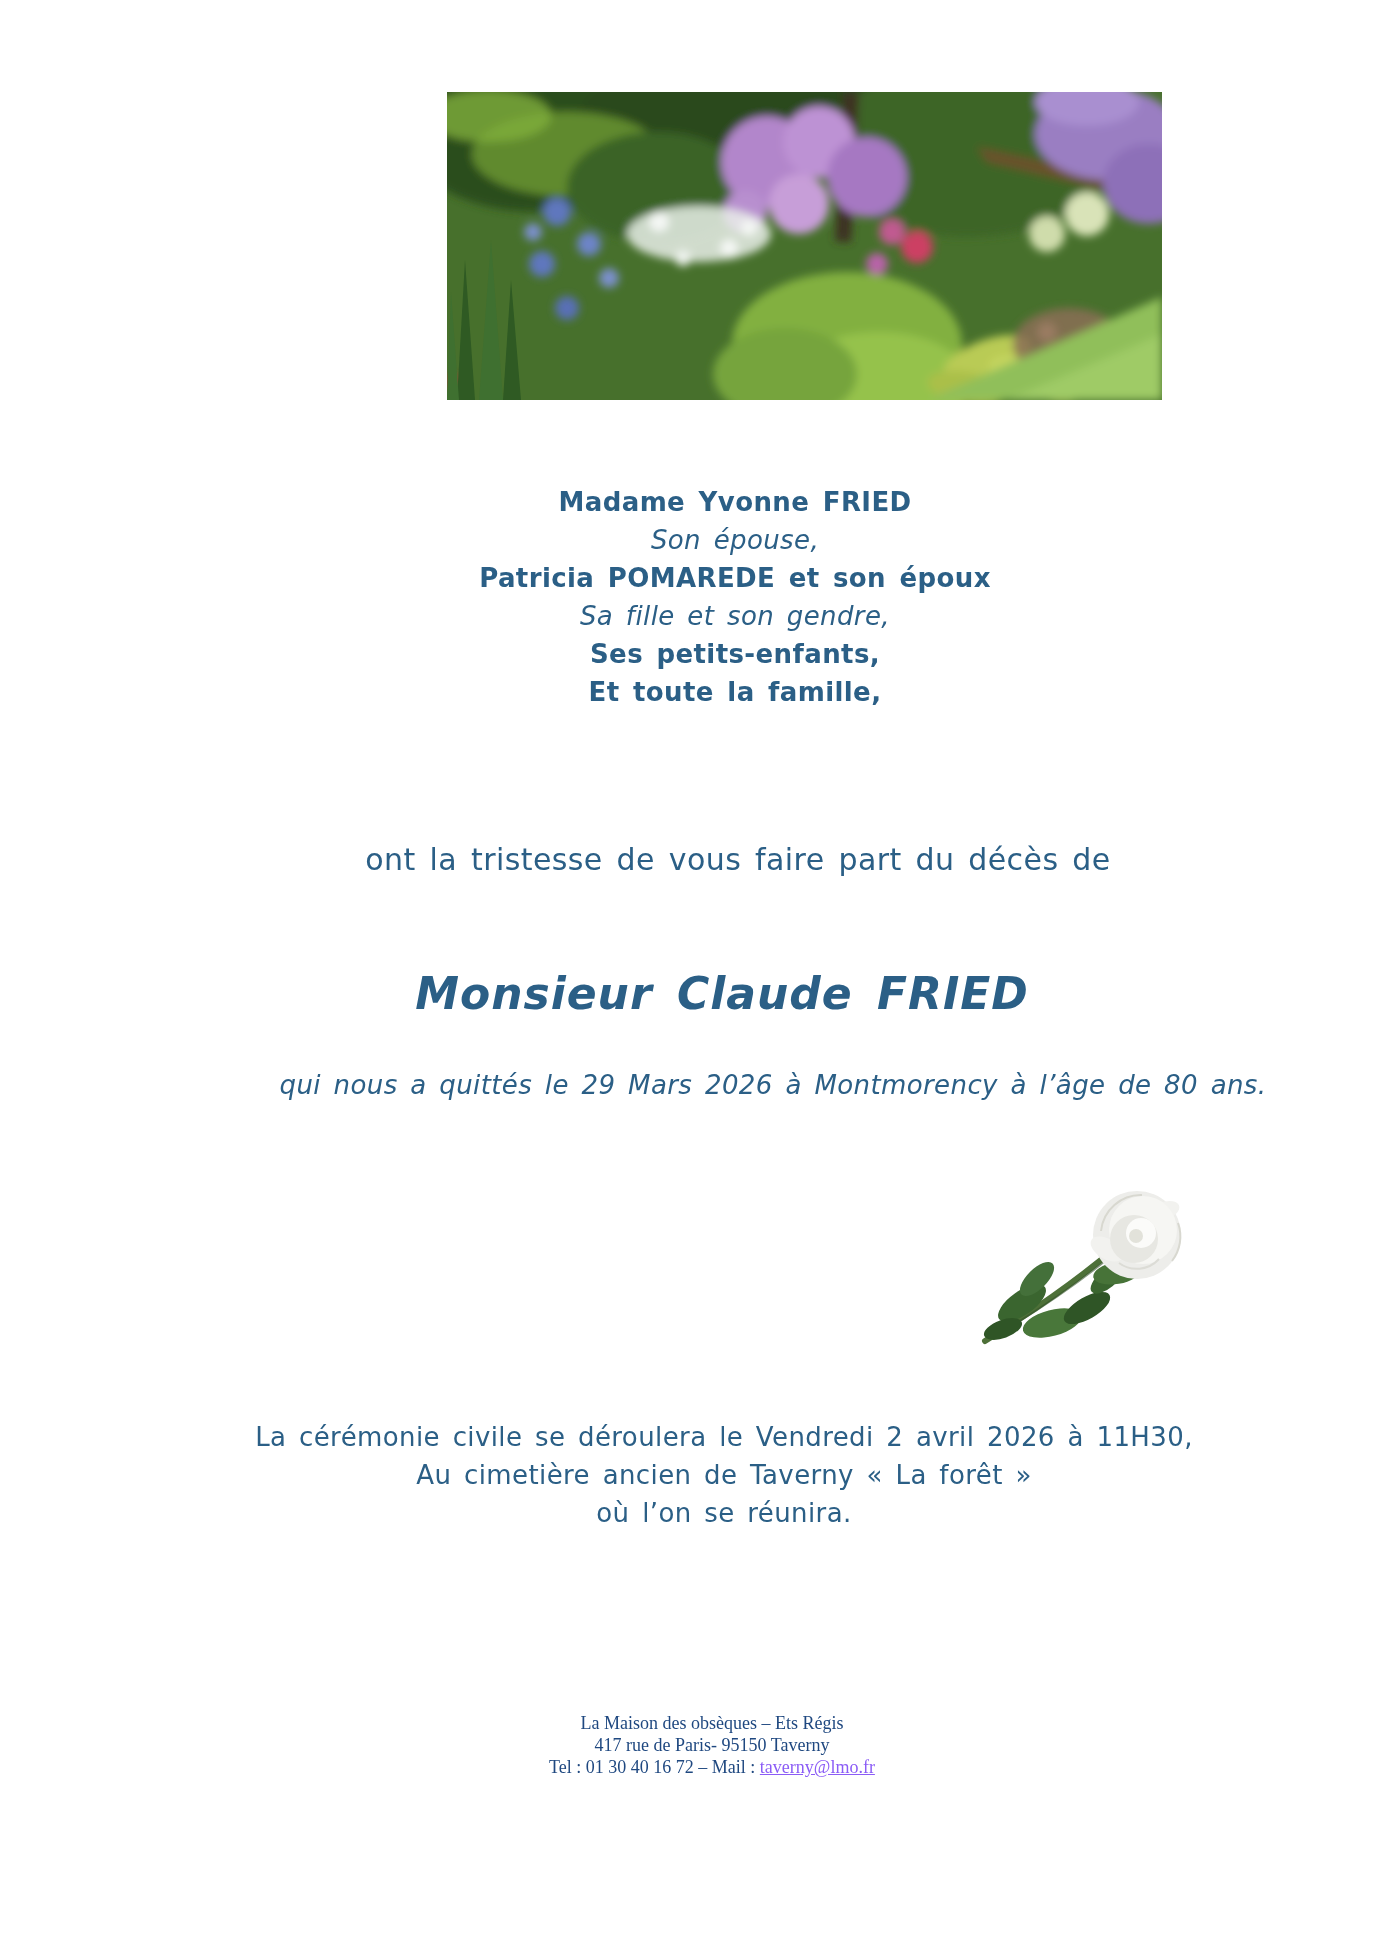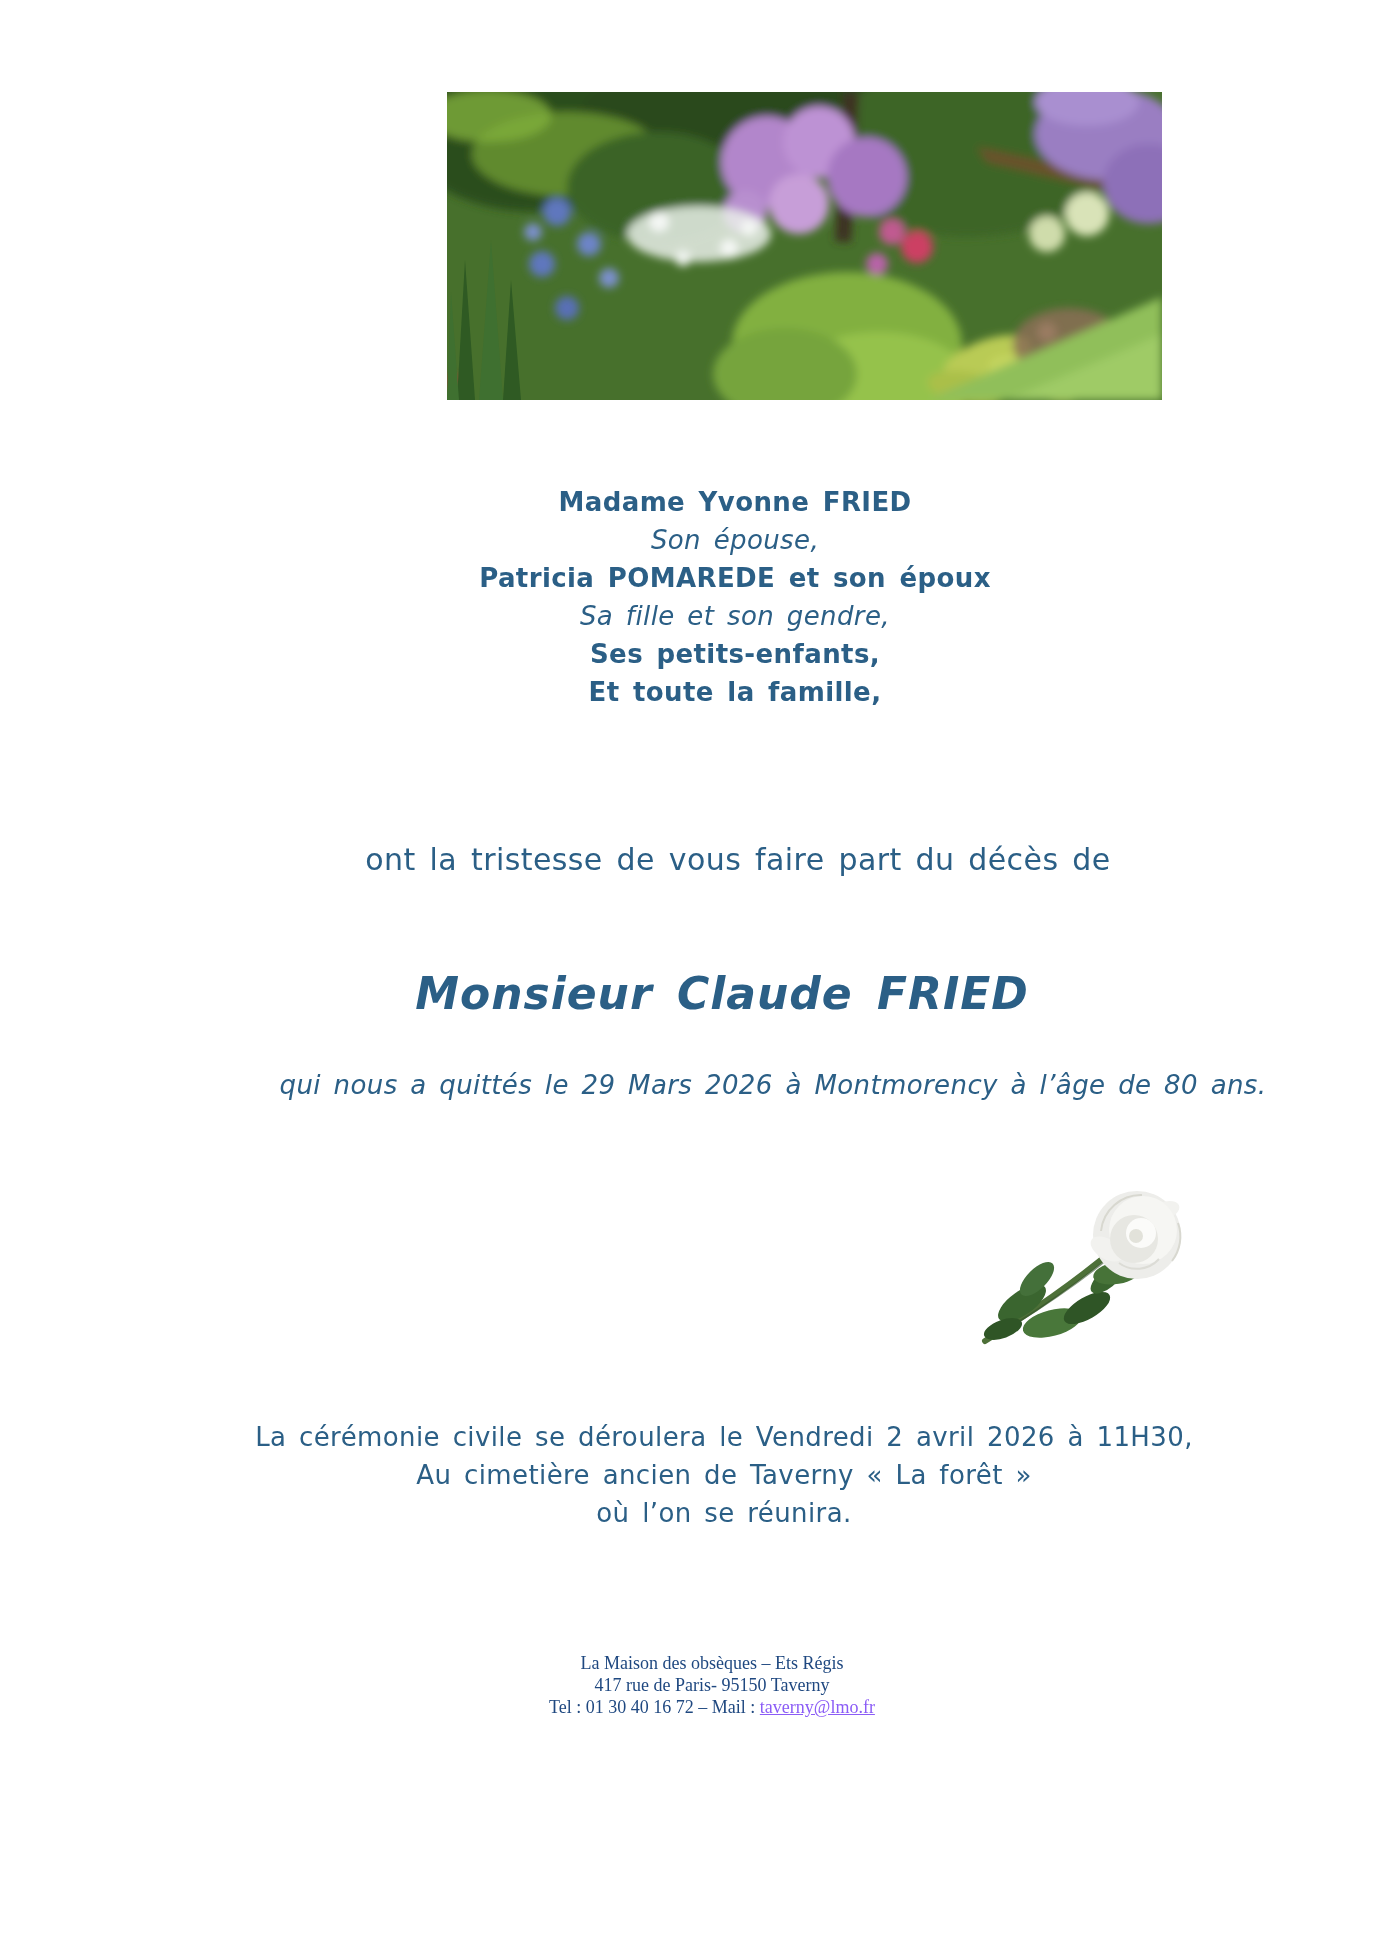--- a/index.html
+++ b/index.html
@@ -54,21 +54,21 @@
     font-size: 26px; line-height: 34px;
     font-style: italic;
   }
   #ceremony-block {
     left: 70px; right: 0; top: 1418px;
     font-size: 26px; line-height: 38px;
   }
 
   
   #footer-block {
-    left: 46px; right: 0; top: 1652px;
+    left: 46px; right: 0; top: 1712px;
     font-family: "Liberation Serif", serif;
     font-size: 18px; line-height: 22px;
     color: #1f4880;
     text-align: center;
   }
   #footer-block a {
     color: #8b5cf6;
     text-decoration: underline;
     cursor: pointer;
   }

